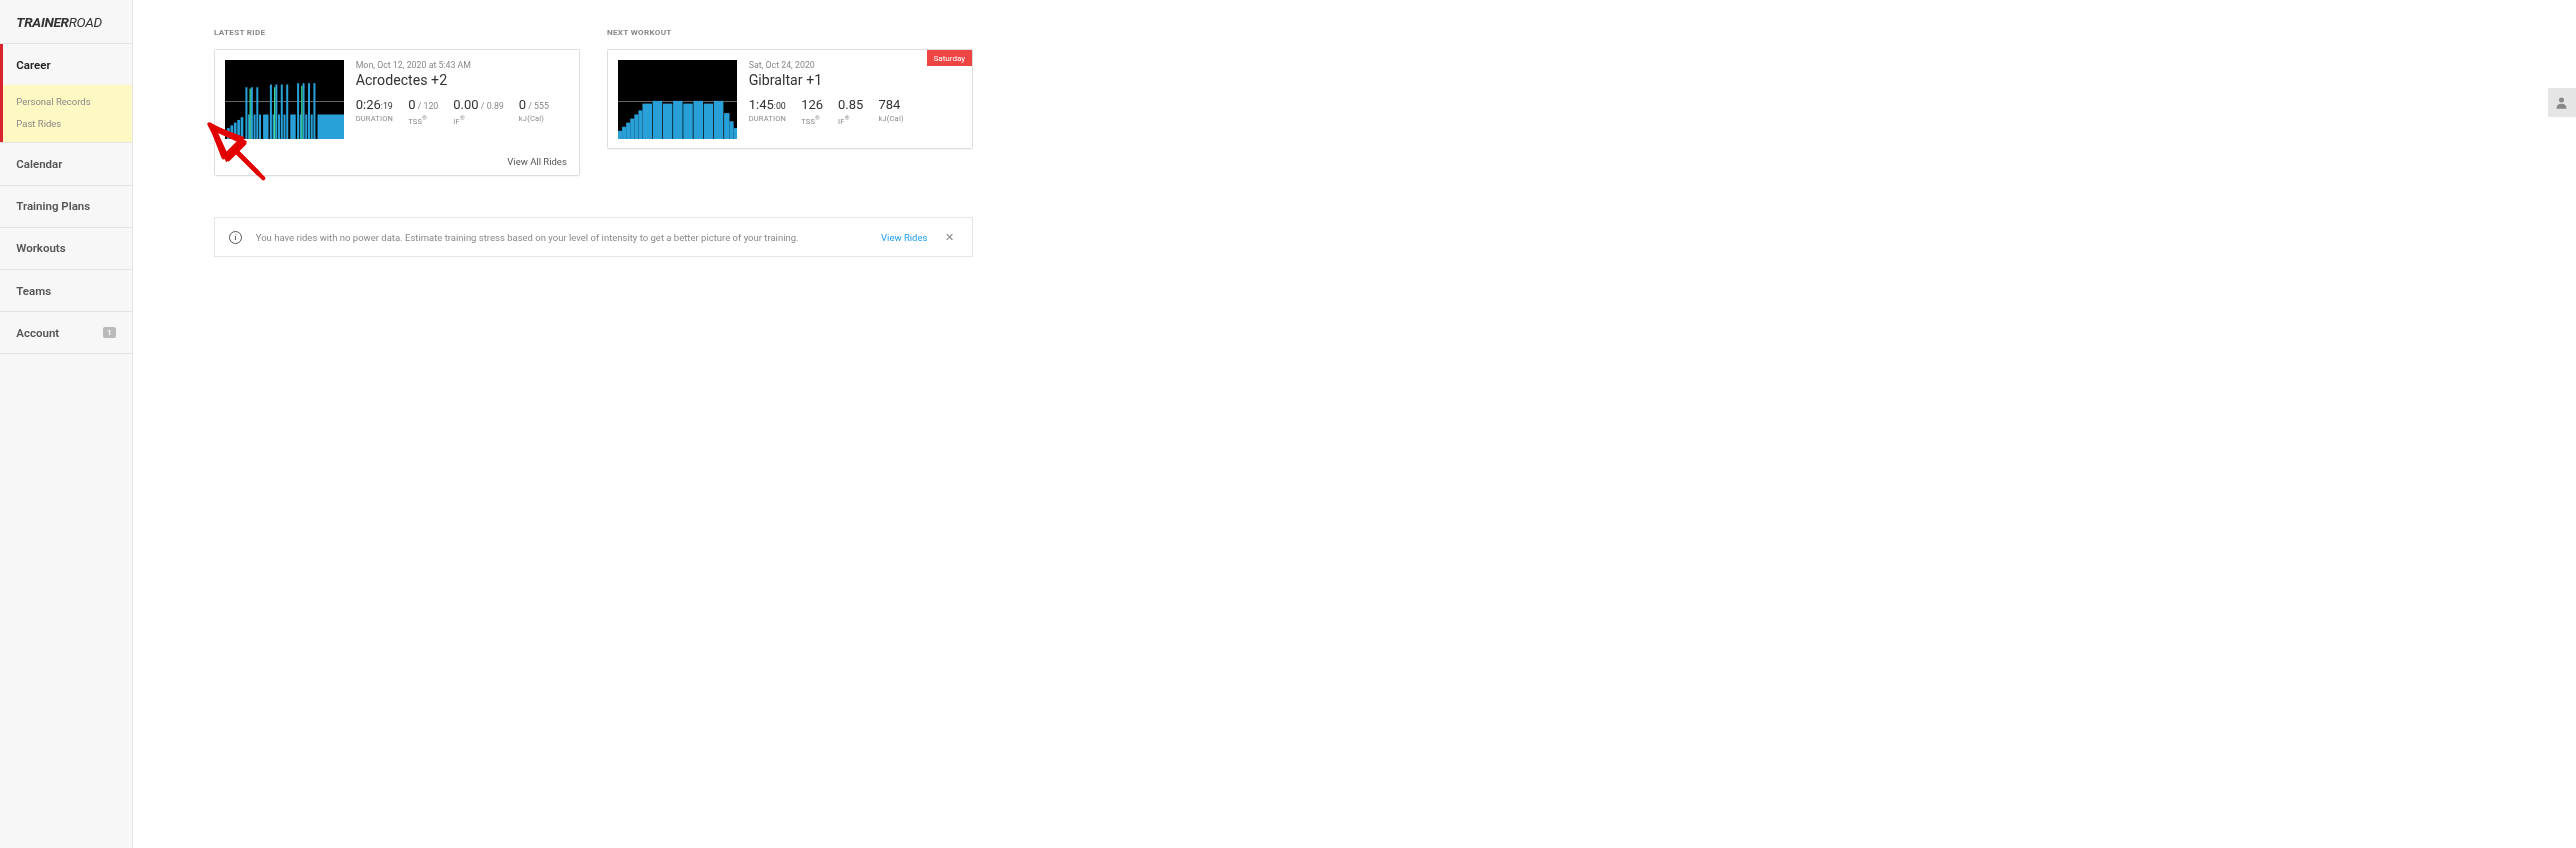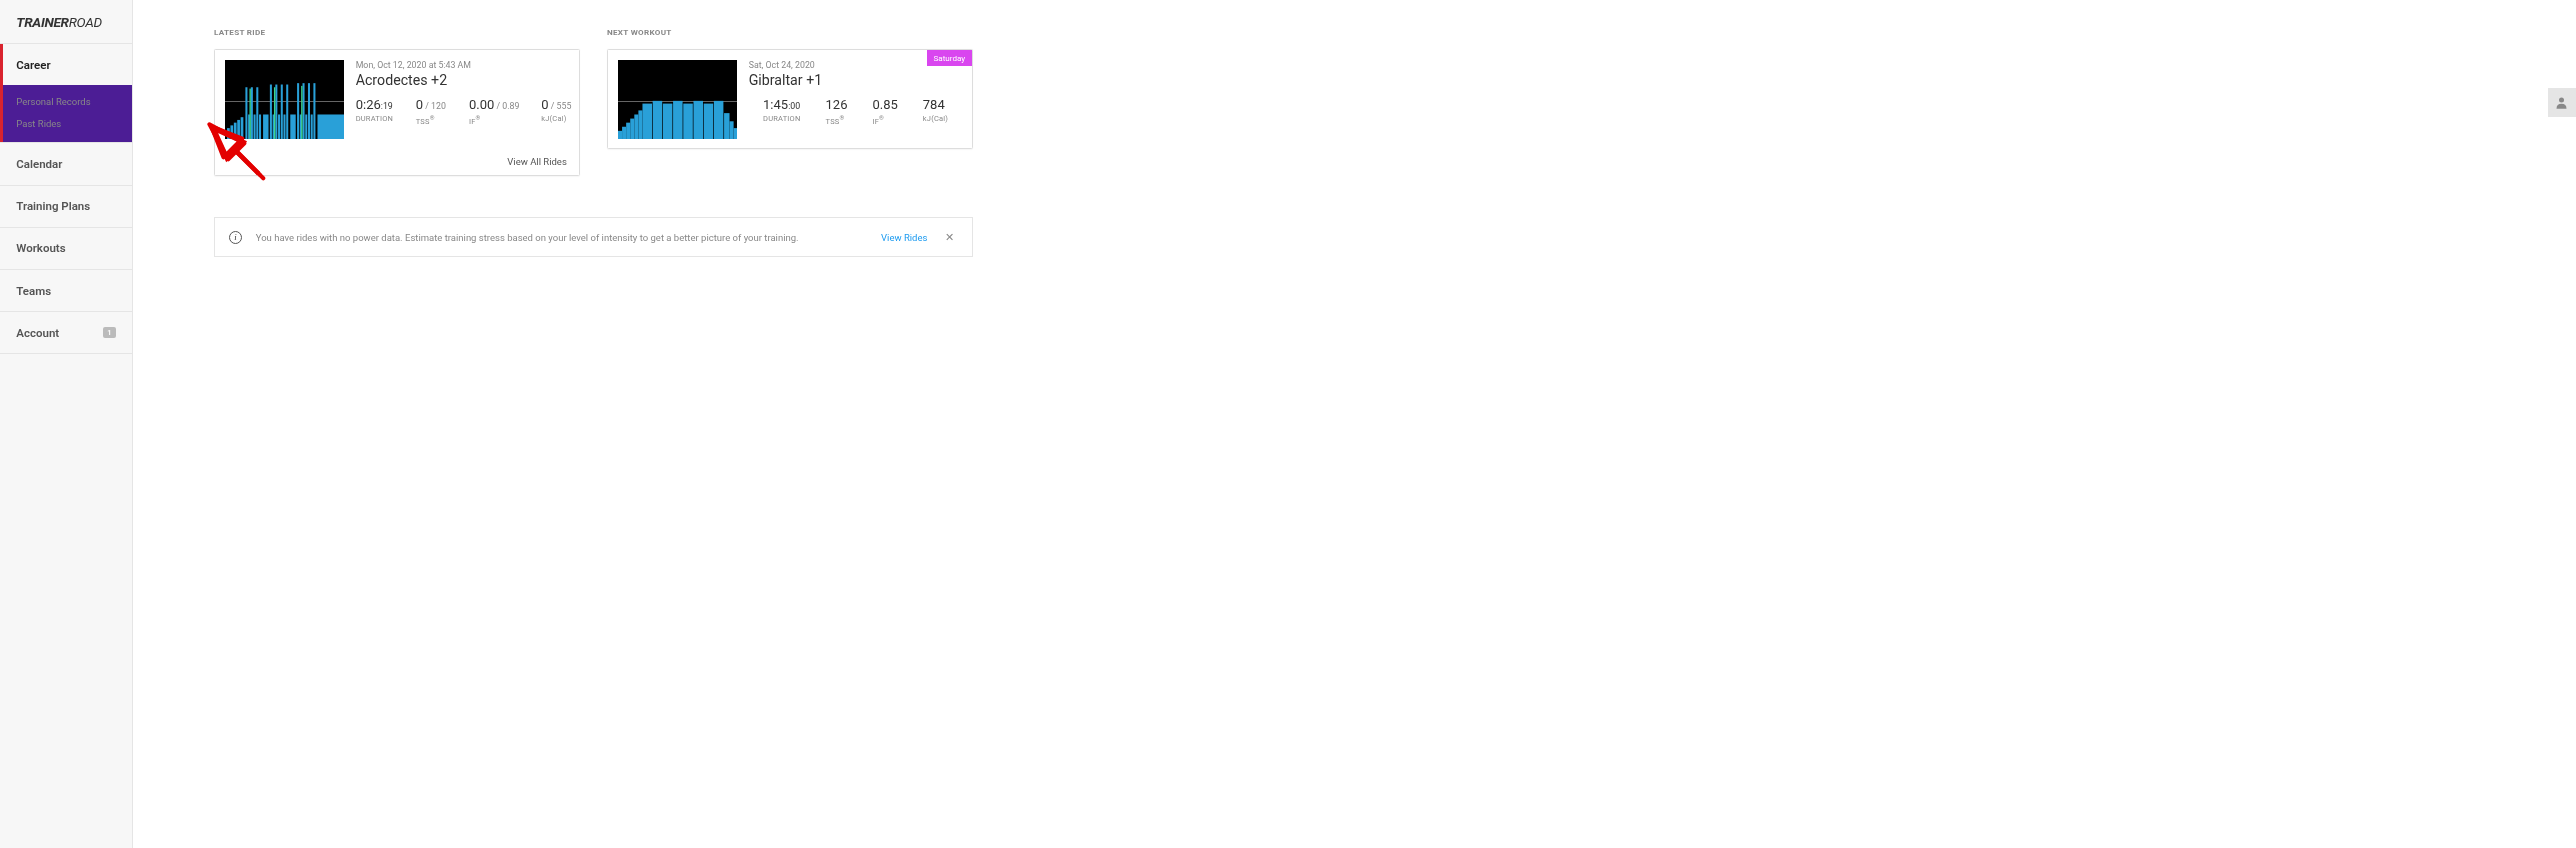--- a/index.html
+++ b/index.html
@@ -54,21 +54,21 @@
       content: "";
       position: absolute;
       left: 0;
       top: 0;
       bottom: 0;
       width: 2.7px;
       background: #d9232e;
     }
     .nav-sub {
       padding: 5.4px 0 8.1px;
-      background: #4c1d95;
+      background: #fef9c3;
     }
     .nav-sub a {
       display: block;
       padding: 5.4px 16.3px;
       font-size: 9.5px;
       color: #888;
       text-decoration: none;
       cursor: pointer;
     }
     .career-group {
@@ -171,22 +171,21 @@
       margin-bottom: 2.7px;
     }
     .card-title {
       font-size: 14.2px;
       font-weight: 400;
       color: #333;
       margin-bottom: 9px;
     }
     .metrics {
       display: flex;
-      gap: 25px;
-      justify-content: center;
+      gap: 15px;
     }
     .metric {
       min-width: 0;
     }
     .metric-val {
       font-size: 13px;
       color: #333;
       font-weight: 400;
       white-space: nowrap;
     }
@@ -211,21 +210,21 @@
       padding: 8.1px 12.2px;
       text-align: right;
       font-size: 9.5px;
       color: #555;
       cursor: pointer;
     }
     .day-badge {
       position: absolute;
       right: 0;
       top: 0;
-      background: #d946ef;
+      background: #ef4444;
       color: #fff;
       font-size: 8.1px;
       padding: 2.7px 6.8px;
     }
     .alert {
       display: flex;
       align-items: center;
       border: 0.7px solid #e5e5e5;
       margin-top: 41px;
       padding: 12.2px 13.6px;

